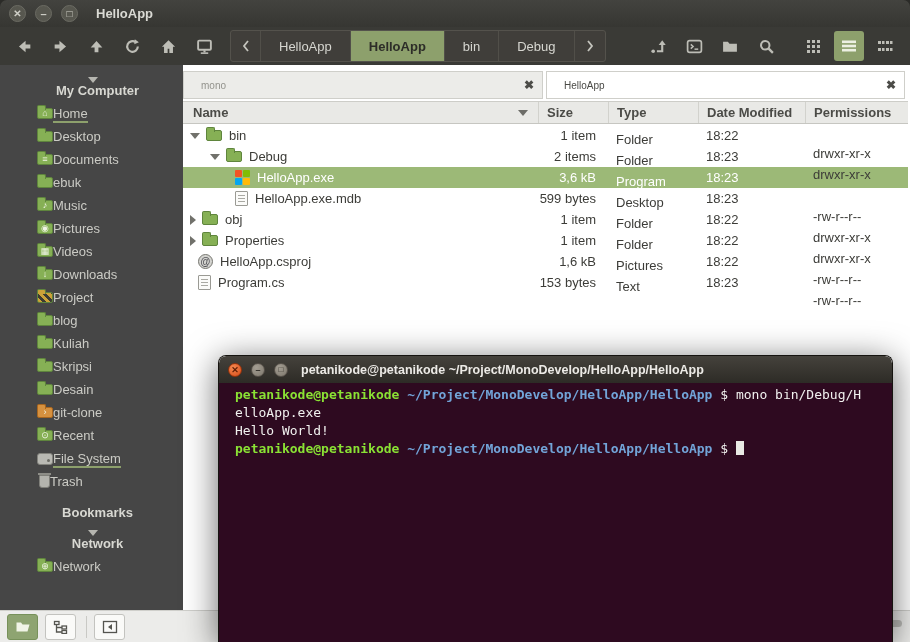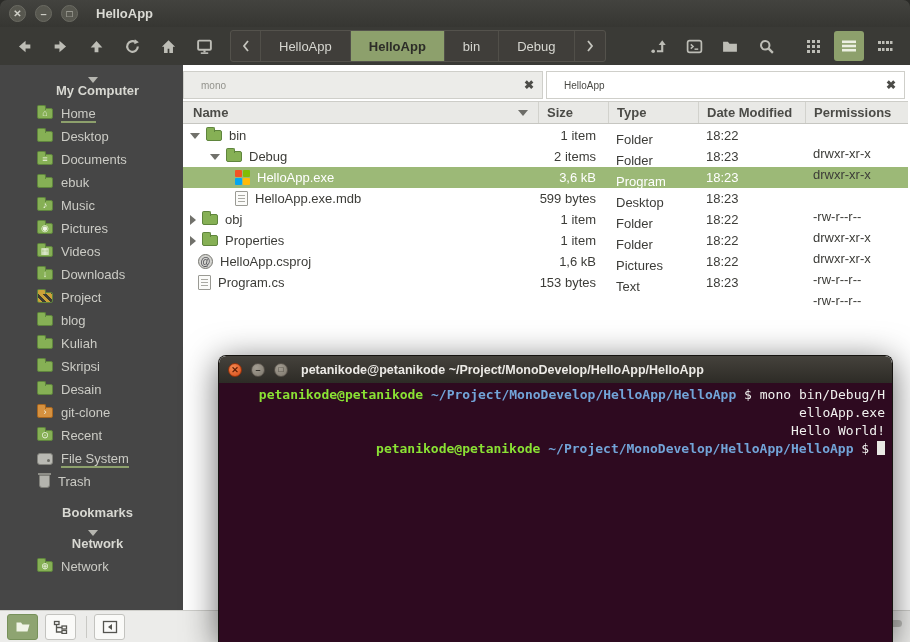--- a/index.html
+++ b/index.html
@@ -49,21 +49,21 @@
   
   .sidebar { width:183px; height:100%; background:#464646; padding-top:12px;
     overflow:hidden; flex:none; }
   .side-header { display:flex; align-items:center; height:25px; padding-left:12px;
     color:#d8d8d2; font-weight:bold; font-size:13px; cursor:pointer;flex-direction:column; }
   .tri { width:0; height:0; border-left:5px solid transparent; border-right:5px solid transparent;
     border-top:6px solid #b6b6b0; margin-right:10px; }
   .tri.hidden { visibility:hidden; }
   .side-item { display:flex; align-items:center; height:23px; padding-left:37px;
     color:#cbcbc5; font-size:13px; cursor:pointer; }
-  .side-item .lbl { margin-left:8px; }
+  .side-item .lbl { margin-left:0; }
   .side-item.current .lbl { box-shadow:0 2px 0 #8da06c; }
   .side-gap { height:6px; }
 
   
   .fldr { width:16px; height:11px; background:#86b055; border:1px solid #5f853d;
     border-radius:1px 2px 2px 2px; position:relative; flex:none; }
   .fldr::before { content:""; position:absolute; left:-1px; top:-4px; width:7px; height:4px;
     background:#86b055; border:1px solid #5f853d; border-bottom:none; border-radius:2px 2px 0 0; }
   .fldr .ov { position:absolute; inset:0; display:flex; align-items:center; justify-content:center;
     color:#f0f4e6; font-size:9px; line-height:1; }
@@ -161,23 +161,23 @@
     font-size:9px; font-weight:bold; }
   .tbtn.close { background:radial-gradient(circle at 35% 30%, #f68a52, #d44a17);
     border:1px solid #93330d; }
   .tbtn.close::after { content:"\2715"; color:#5e1d05; }
   .tbtn.gray { background:radial-gradient(circle at 35% 30%, #a49e93, #7d776c);
     border:1px solid #565049; }
   .tbtn.min::after { content:"\2013"; color:#2f2c26; }
   .tbtn.max::after { content:"\25A1"; color:#2f2c26; font-size:8px; }
   .term-title { color:#eceae6; font-size:12.5px; font-weight:bold; margin-left:13px;
     white-space:nowrap; }
-  .term-body { height:260px; background:#2e0a20; padding:3px 7px;
+  .term-body { height:260px; background:#2e0a20; padding:3px 16px;
     font-family:"DejaVu Sans Mono", monospace; font-size:13px; line-height:18px;
-    color:#f1f1ef;text-align:right; }
+    color:#f1f1ef; }
   .tline { white-space:pre; }
   .tp-user { color:#8ae234; font-weight:bold; }
   .tp-path { color:#72a4d8; font-weight:bold; }
   .cursor { display:inline-block; width:8px; height:14px; background:#e9e9e4;
     vertical-align:-2px; }
 </style>
 </head>
 <body>
 
 <div class="window">

